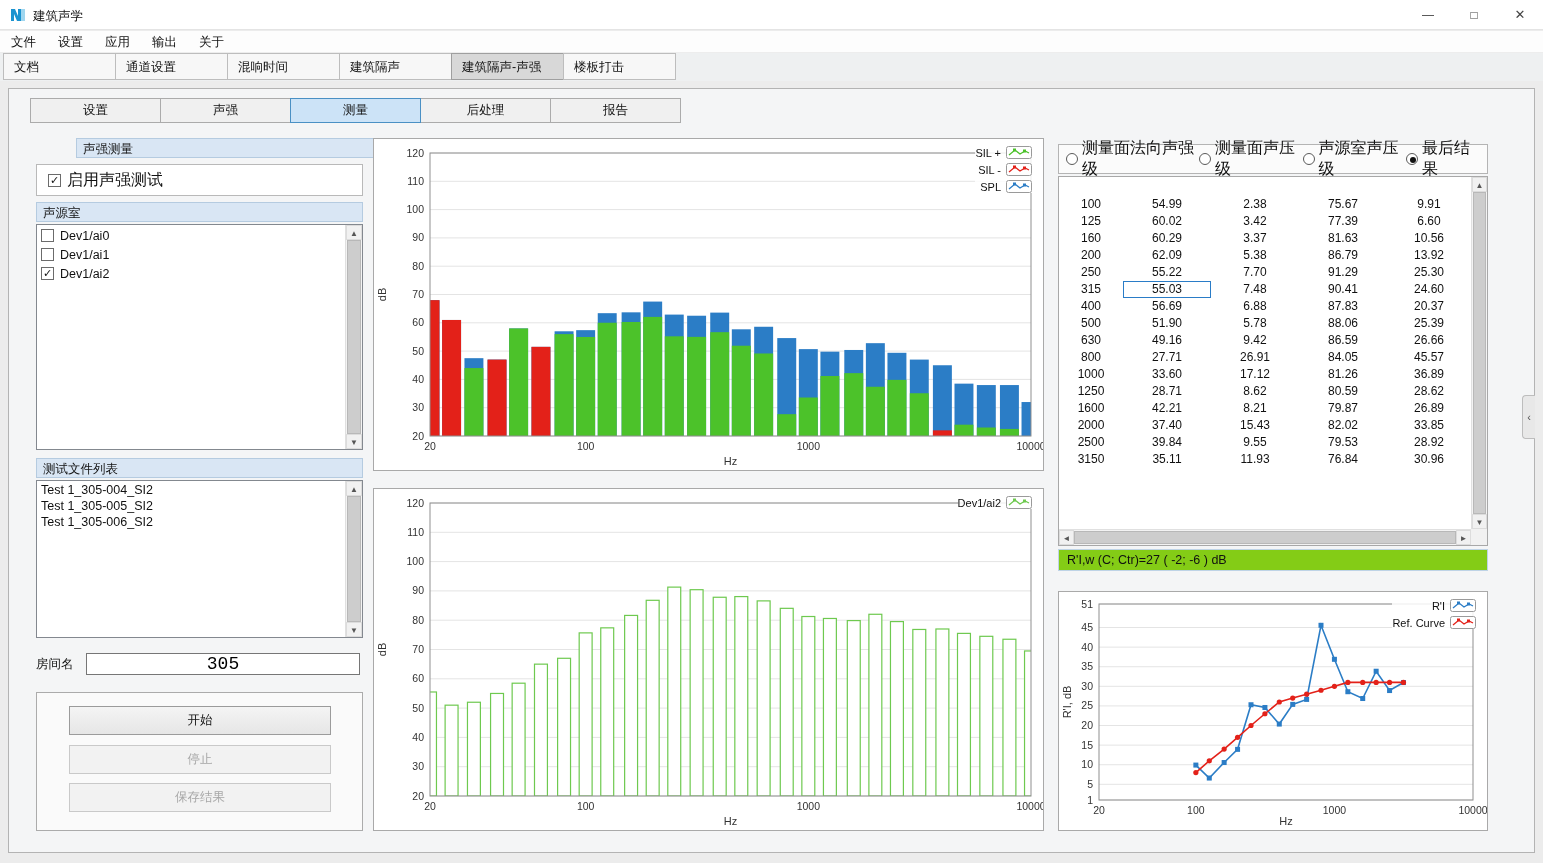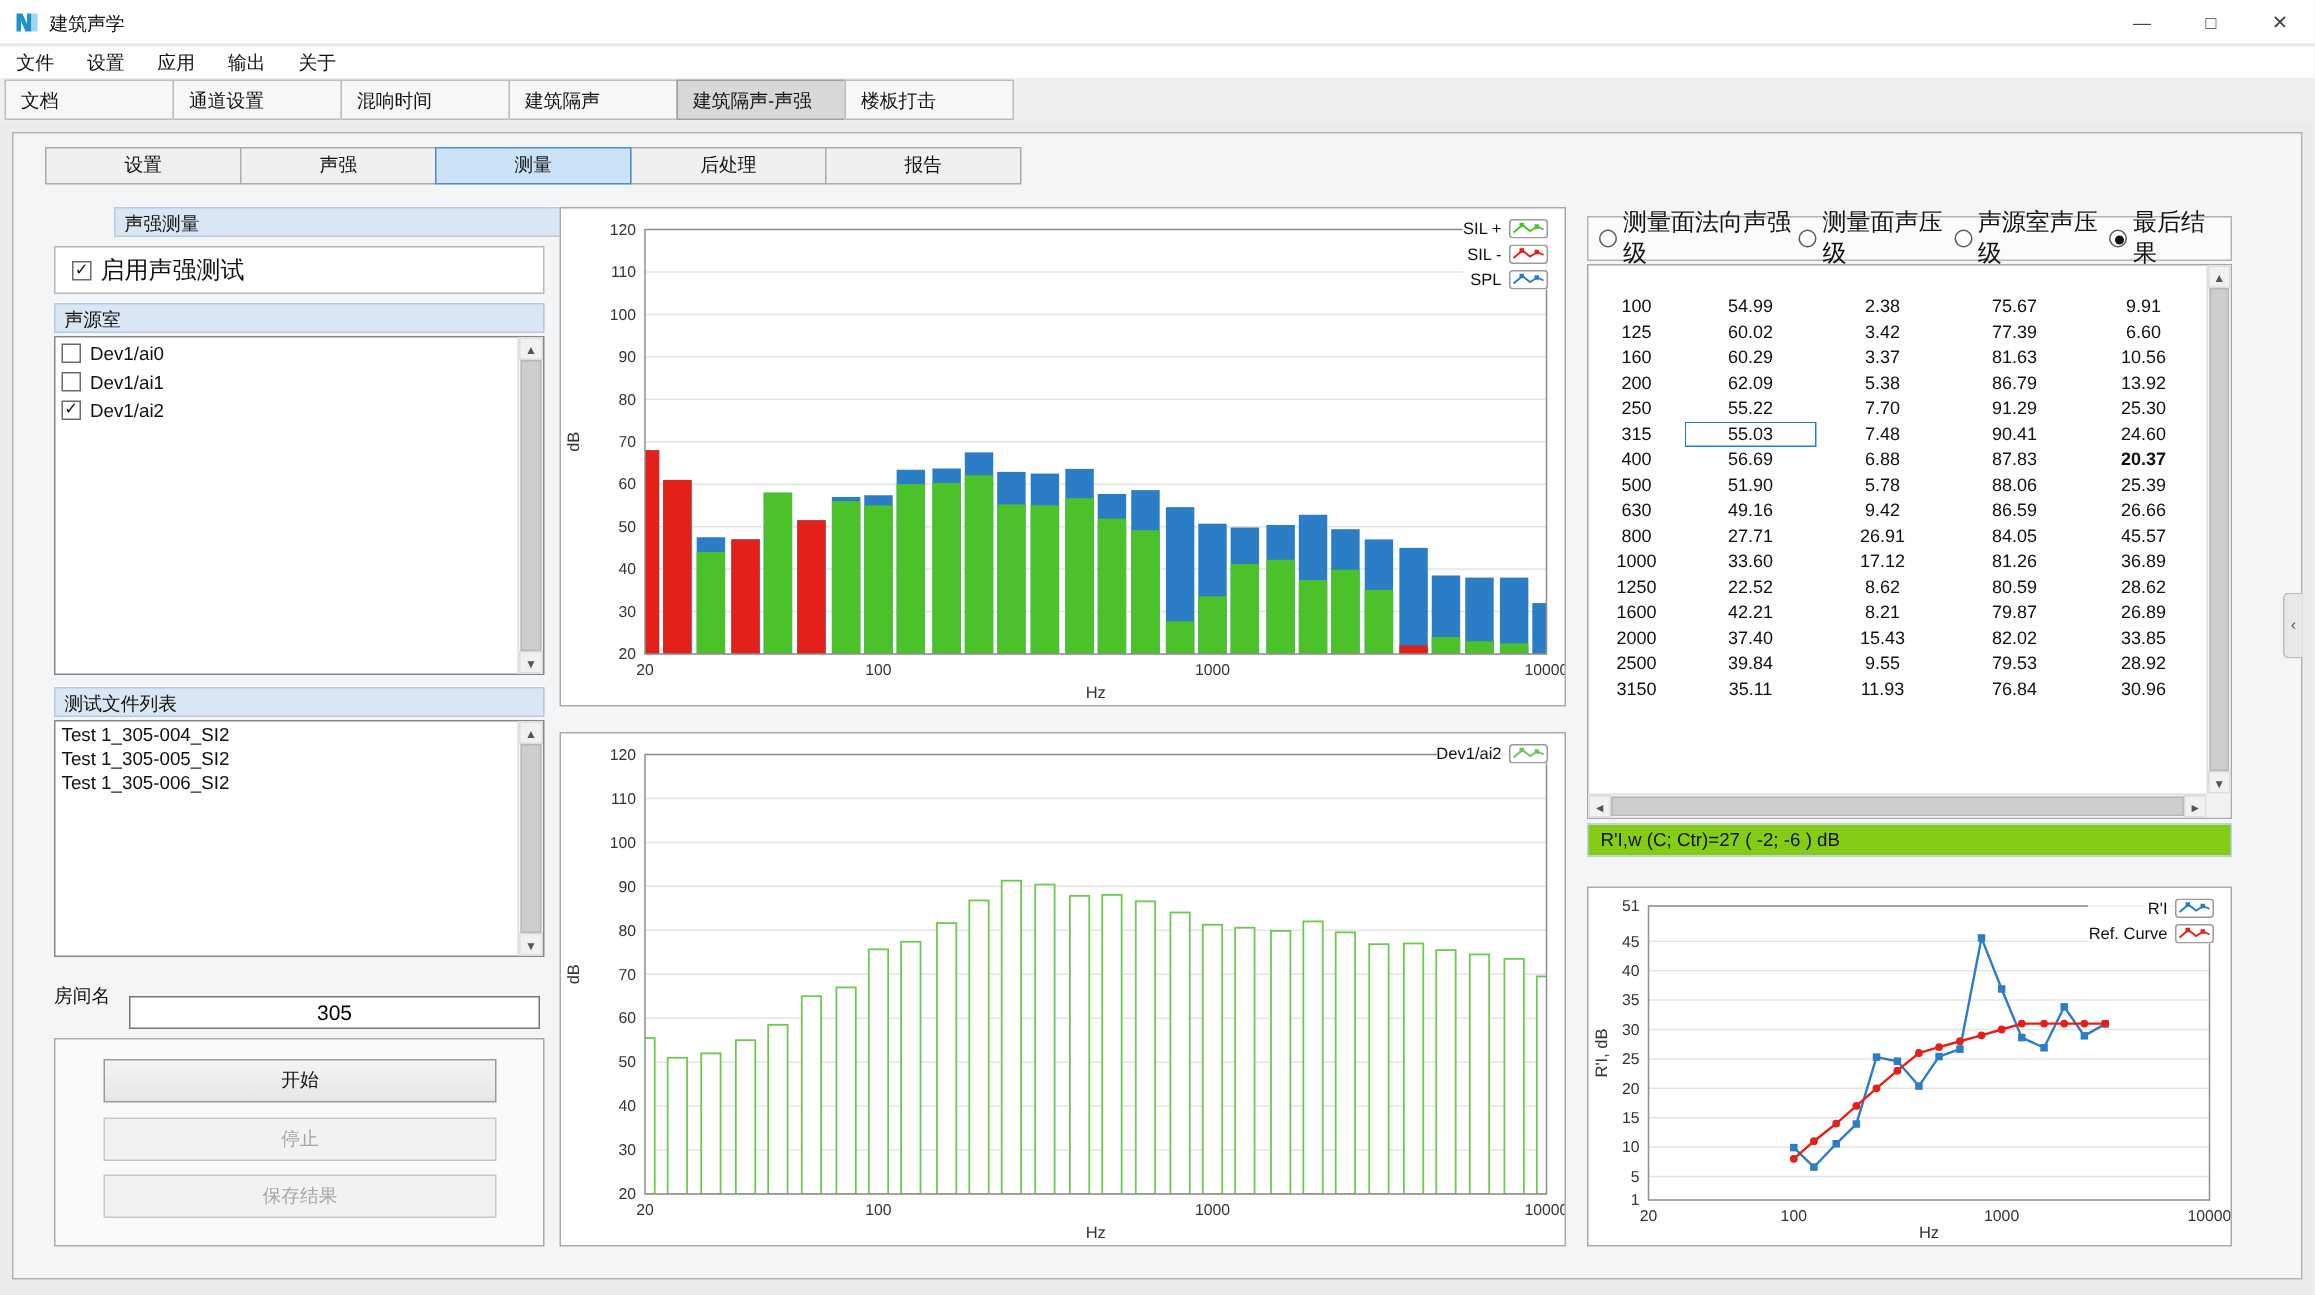--- a/index.html
+++ b/index.html
@@ -51,21 +51,21 @@
   .list-row { display:flex; align-items:center; height:19px; padding-left:4px; font-size:12.5px; }
   .file-row { height:16px; line-height:16px; padding-left:4px; font-size:12.5px; white-space:nowrap; }
 
   .vscroll { position:absolute; right:0; top:0; bottom:0; width:17px; background:#f3f3f3; border-left:1px solid #e0e0e0; }
   .sarr { position:absolute; left:0; width:100%; height:15px; font-size:8px; line-height:15px; text-align:center; color:#555; background:#f1f1f1; border:1px solid #dcdcdc; }
   .sarr.up { top:0; } .sarr.dn { bottom:0; }
   .sthumb { position:absolute; left:1px; right:1px; top:15px; bottom:15px; background:#cdcdcd; border:1px solid #b8b8b8; }
 
   #room-row { position:absolute; left:0; top:514px; width:327px; height:26px; }
   #room-label { font-size:12.5px; line-height:24px; }
-  #room-input { position:absolute; left:50px; top:12px; width:274px; height:22px; border:1px solid #767676; font-size:14px; text-align:center; font-family:Liberation Sans, sans-serif; }
+  #room-input { position:absolute; left:50px; top:1px; width:274px; height:22px; border:1px solid #767676; font-size:18px; text-align:center; font-family:Liberation Mono, monospace; }
 
   #action-box { position:absolute; left:0; top:554px; width:327px; height:139px; background:#fafafa; border:1px solid #ababab; }
   .act { position:absolute; left:32px; width:262px; height:29px; font-size:12.5px; font-family:inherit;
     background:linear-gradient(#f4f4f4,#e6e6e6); border:1px solid #9b9b9b; color:#111; }
   #btn-start { top:13px; }
   #btn-stop { top:52px; }
   #btn-save { top:90px; }
   .act.disabled { color:#a7a7a7; background:#f2f2f2; border-color:#c9c9c9; }
 
   
@@ -452,21 +452,21 @@
           <div class="tcell selcell" style="width: 88px;">55.03</div>
           <div class="tcell" style="width: 88px;">7.48</div>
           <div class="tcell" style="width: 88px;">90.41</div>
           <div class="tcell" style="width: 84px;">24.60</div>
         </div>
         <div class="trow">
           <div class="tcell" style="width: 64px;">400</div>
           <div class="tcell" style="width: 88px;">56.69</div>
           <div class="tcell" style="width: 88px;">6.88</div>
           <div class="tcell" style="width: 88px;">87.83</div>
-          <div class="tcell" style="width: 84px; font-weight: bold;">20.37</div>
+          <div class="tcell" style="width: 84px;">20.37</div>
         </div>
         <div class="trow">
           <div class="tcell" style="width: 64px;">500</div>
           <div class="tcell" style="width: 88px;">51.90</div>
           <div class="tcell" style="width: 88px;">5.78</div>
           <div class="tcell" style="width: 88px;">88.06</div>
           <div class="tcell" style="width: 84px;">25.39</div>
         </div>
         <div class="trow">
           <div class="tcell" style="width: 64px;">630</div>
@@ -484,21 +484,21 @@
         </div>
         <div class="trow">
           <div class="tcell" style="width: 64px;">1000</div>
           <div class="tcell" style="width: 88px;">33.60</div>
           <div class="tcell" style="width: 88px;">17.12</div>
           <div class="tcell" style="width: 88px;">81.26</div>
           <div class="tcell" style="width: 84px;">36.89</div>
         </div>
         <div class="trow">
           <div class="tcell" style="width: 64px;">1250</div>
-          <div class="tcell" style="width: 88px;">22.52</div>
+          <div class="tcell" style="width: 88px;">28.71</div>
           <div class="tcell" style="width: 88px;">8.62</div>
           <div class="tcell" style="width: 88px;">80.59</div>
           <div class="tcell" style="width: 84px;">28.62</div>
         </div>
         <div class="trow">
           <div class="tcell" style="width: 64px; text-align: center;">1600</div>
           <div class="tcell" style="width: 88px;">42.21</div>
           <div class="tcell" style="width: 88px;">8.21</div>
           <div class="tcell" style="width: 88px;">79.87</div>
           <div class="tcell" style="width: 84px;">26.89</div>

